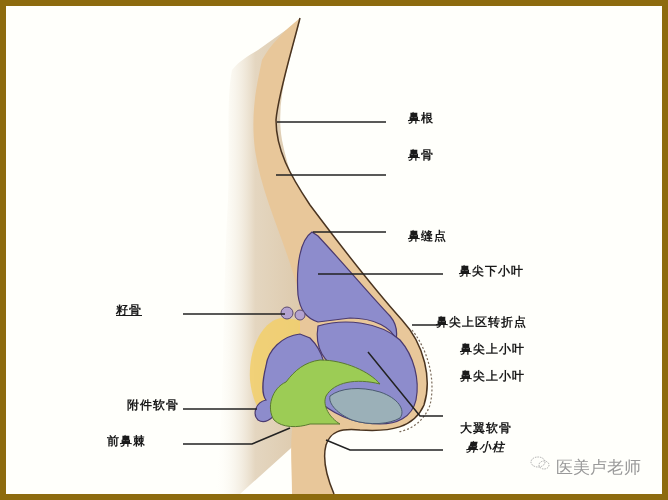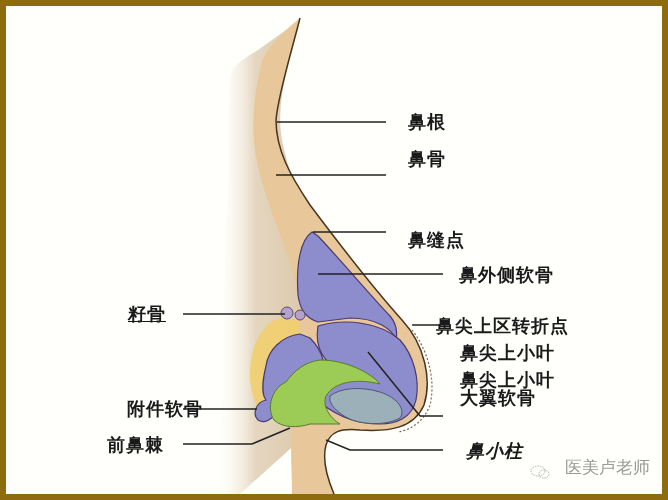--- a/index.html
+++ b/index.html
@@ -1,20 +1,20 @@
 <!DOCTYPE html>
 <html><head>
   <meta charset="utf-8">
   <style>
     html, body { margin: 0; padding: 0; }
     body { width: 668px; height: 500px; overflow: hidden; background: #8a6a10; font-family: "DejaVu Sans", sans-serif; }
     .frame { position: absolute; left: 0; top: 0; width: 668px; height: 500px; box-sizing: border-box; border: 6px solid #8d6b0e; background: #fffffb; }
     svg.art { position: absolute; left: 0; top: 0; }
-    .lbl { position: absolute; font-weight: bold; font-size: 18px; color: #1a1a1a; white-space: nowrap; letter-spacing: 1px; }
-    .wm { position: absolute; left: 530px; top: 456px; font-size: 17px; color: #9a9a9a; display: flex; align-items: flex-end; gap: 15px; }
+    .lbl { position: absolute; font-weight: bold; font-size: 12px; color: #1a1a1a; white-space: nowrap; letter-spacing: 1px; }
+    .wm { position: absolute; left: 530px; top: 456px; font-size: 17px; color: #9a9a9a; display: flex; align-items: flex-start; gap: 6px; }
     .wm-icon { width: 20px; height: 14px; }
   </style>
 </head>
 <body>
 
 <div class="frame"></div>
 
 <svg class="art" width="668" height="500" viewBox="0 0 668 500">
   <defs>
     <linearGradient id="deep" x1="0" y1="0" x2="1" y2="0">
@@ -60,28 +60,28 @@
   <g stroke="#222" stroke-width="1.5">
     <line x1="183" y1="314" x2="285" y2="314"></line>
     <line x1="183" y1="409" x2="257" y2="409"></line>
     <polyline points="183,444 252,444 290,428" fill="none"></polyline>
   </g>
 </svg>
 
 <div class="lbl" style="left:408px;top:110px;">鼻根</div>
 <div class="lbl" style="left:408px;top:147px;">鼻骨</div>
 <div class="lbl" style="left:408px;top:228px;">鼻缝点</div>
-<div class="lbl" style="left:459px;top:263px;">鼻外侧软骨</div>
+<div class="lbl" style="left:459px;top:263px;">鼻尖下小叶</div>
 <div class="lbl" style="left:436px;top:314px;">鼻尖上区转折点</div>
 <div class="lbl" style="left:460px;top:341px;">鼻尖上小叶</div>
 <div class="lbl" style="left:460px;top:368px;">鼻尖上小叶</div>
-<div class="lbl" style="left:460px;top:386px;">大翼软骨</div>
+<div class="lbl" style="left:460px;top:420px;">大翼软骨</div>
 <div class="lbl" style="left:466px;top:439px;font-style:italic;">鼻小柱</div>
 
-<div class="lbl" style="left:128px;top:302px;text-decoration:underline;">籽骨</div>
+<div class="lbl" style="left:116px;top:302px;text-decoration:underline;">籽骨</div>
 <div class="lbl" style="left:88px;top:397px;margin-left:39px;">附件软骨</div>
 <div class="lbl" style="left:107px;top:433px;">前鼻棘</div>
 
 <div class="wm">
   <svg class="wm-icon" viewBox="0 0 20 14">
     <ellipse cx="8" cy="6" rx="7" ry="5" fill="none" stroke="#aaa" stroke-width="1" stroke-dasharray="1.5,1"></ellipse>
     <ellipse cx="14" cy="9" rx="5" ry="4" fill="none" stroke="#aaa" stroke-width="1" stroke-dasharray="1.5,1"></ellipse>
   </svg>
   <span>医美卢老师</span>
 </div>

